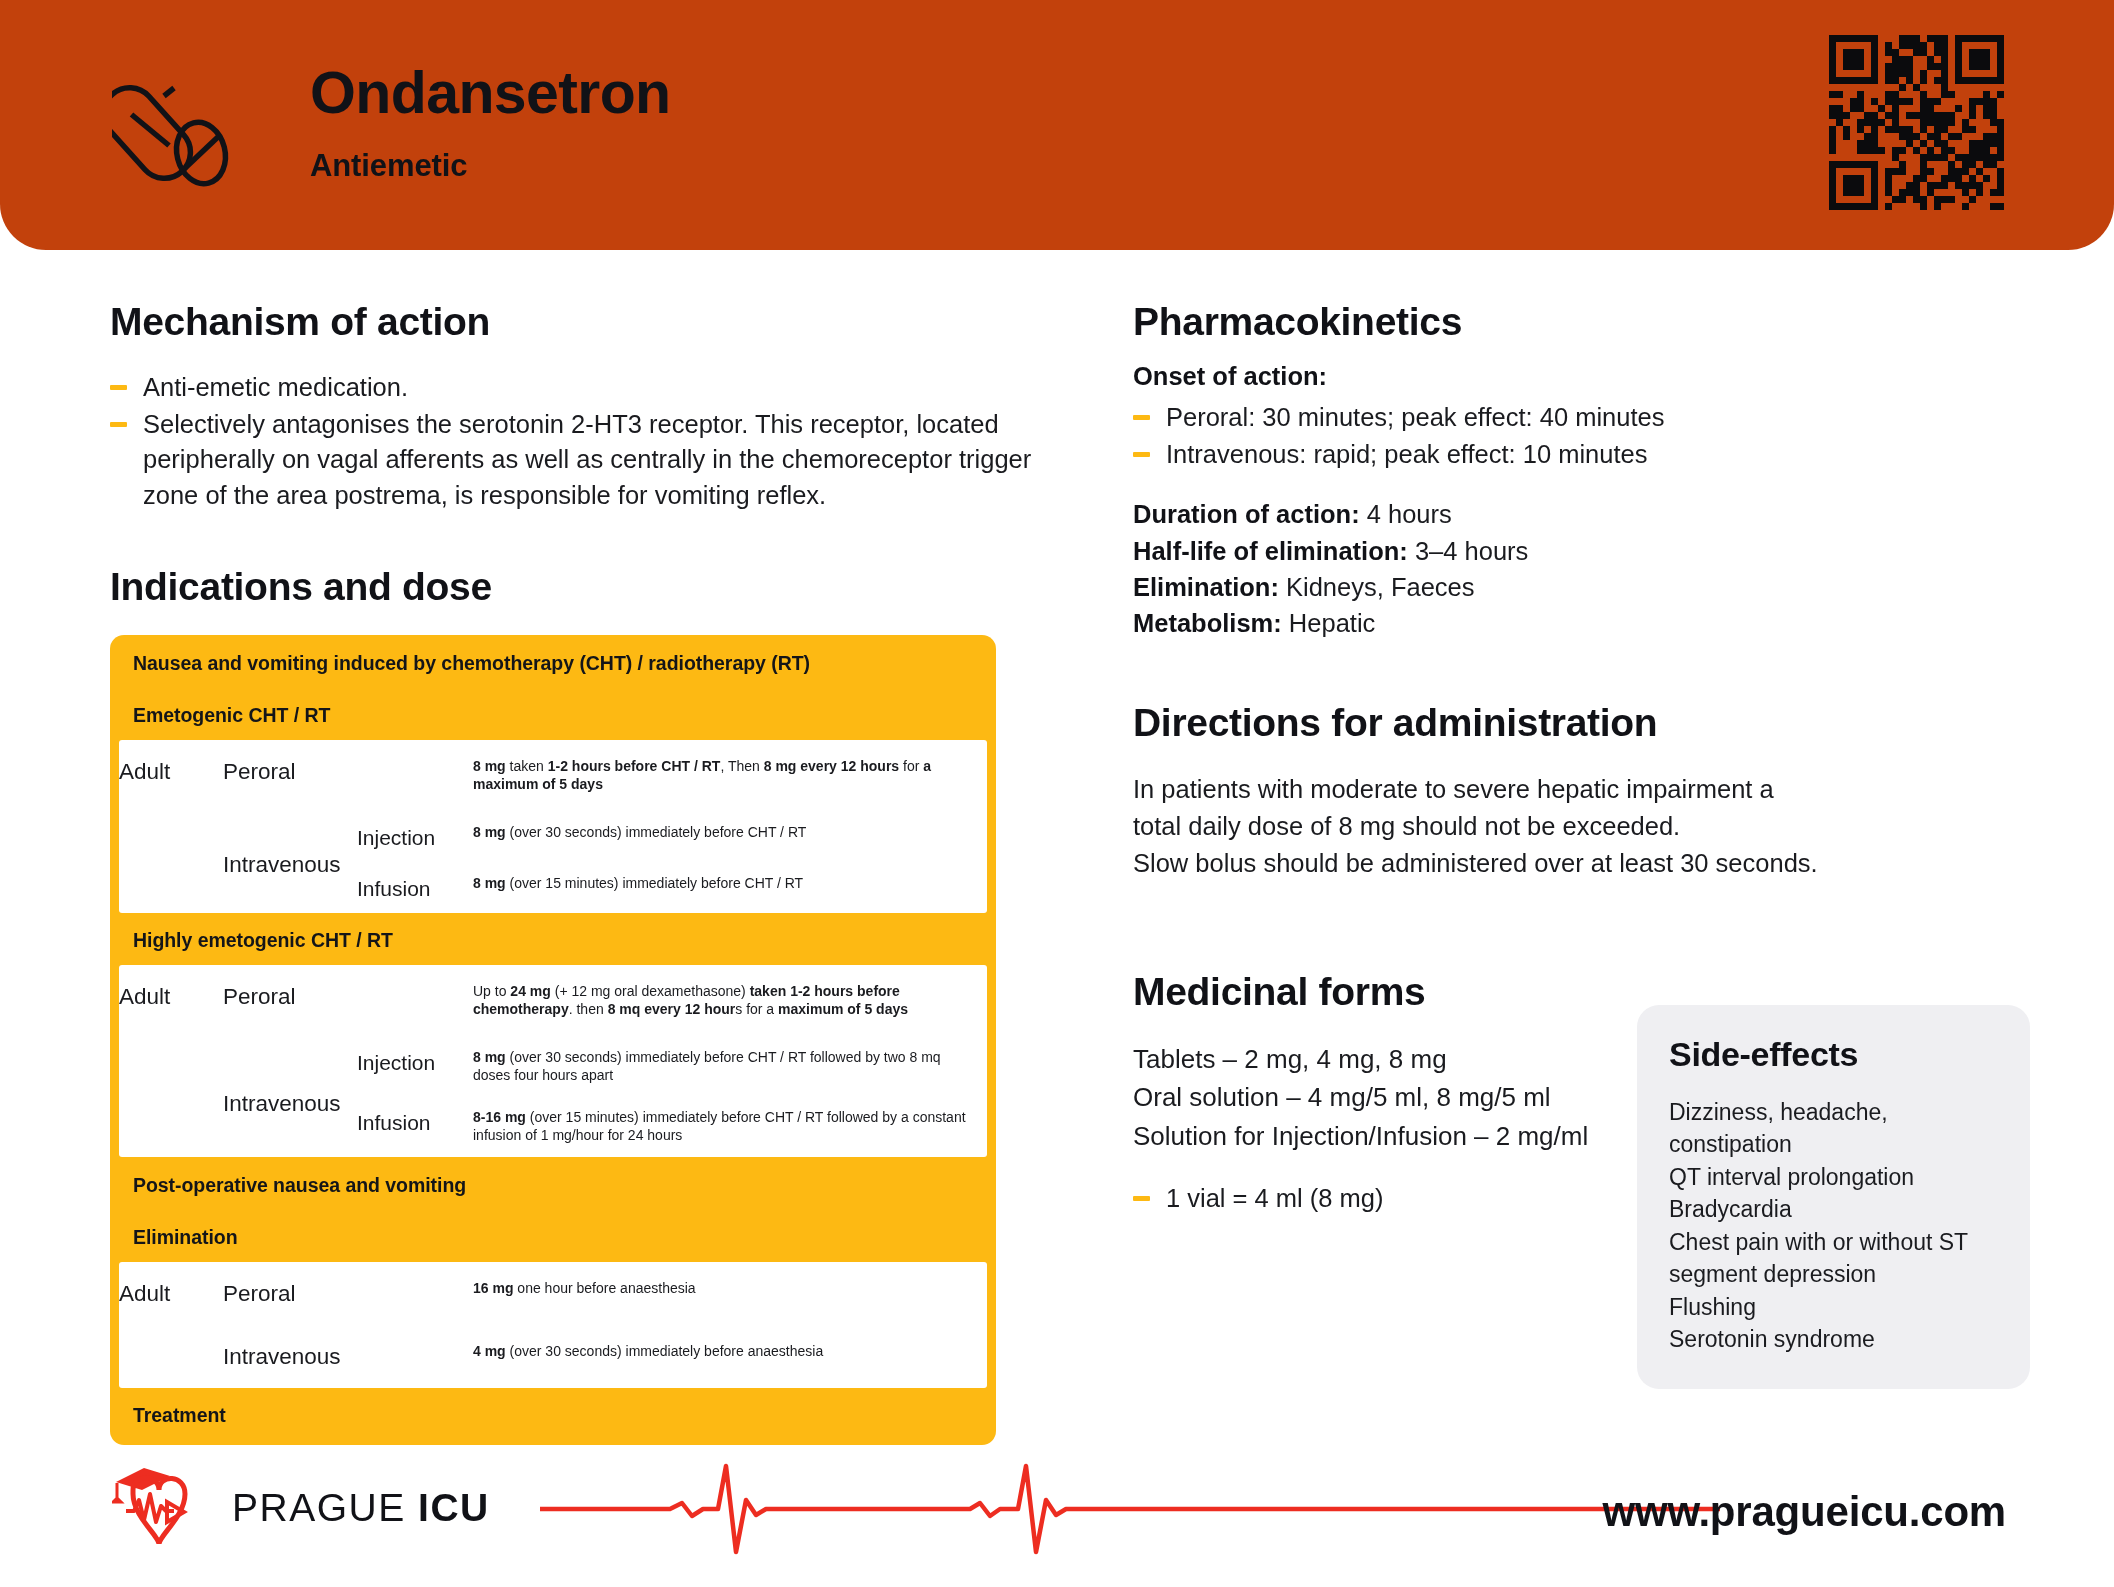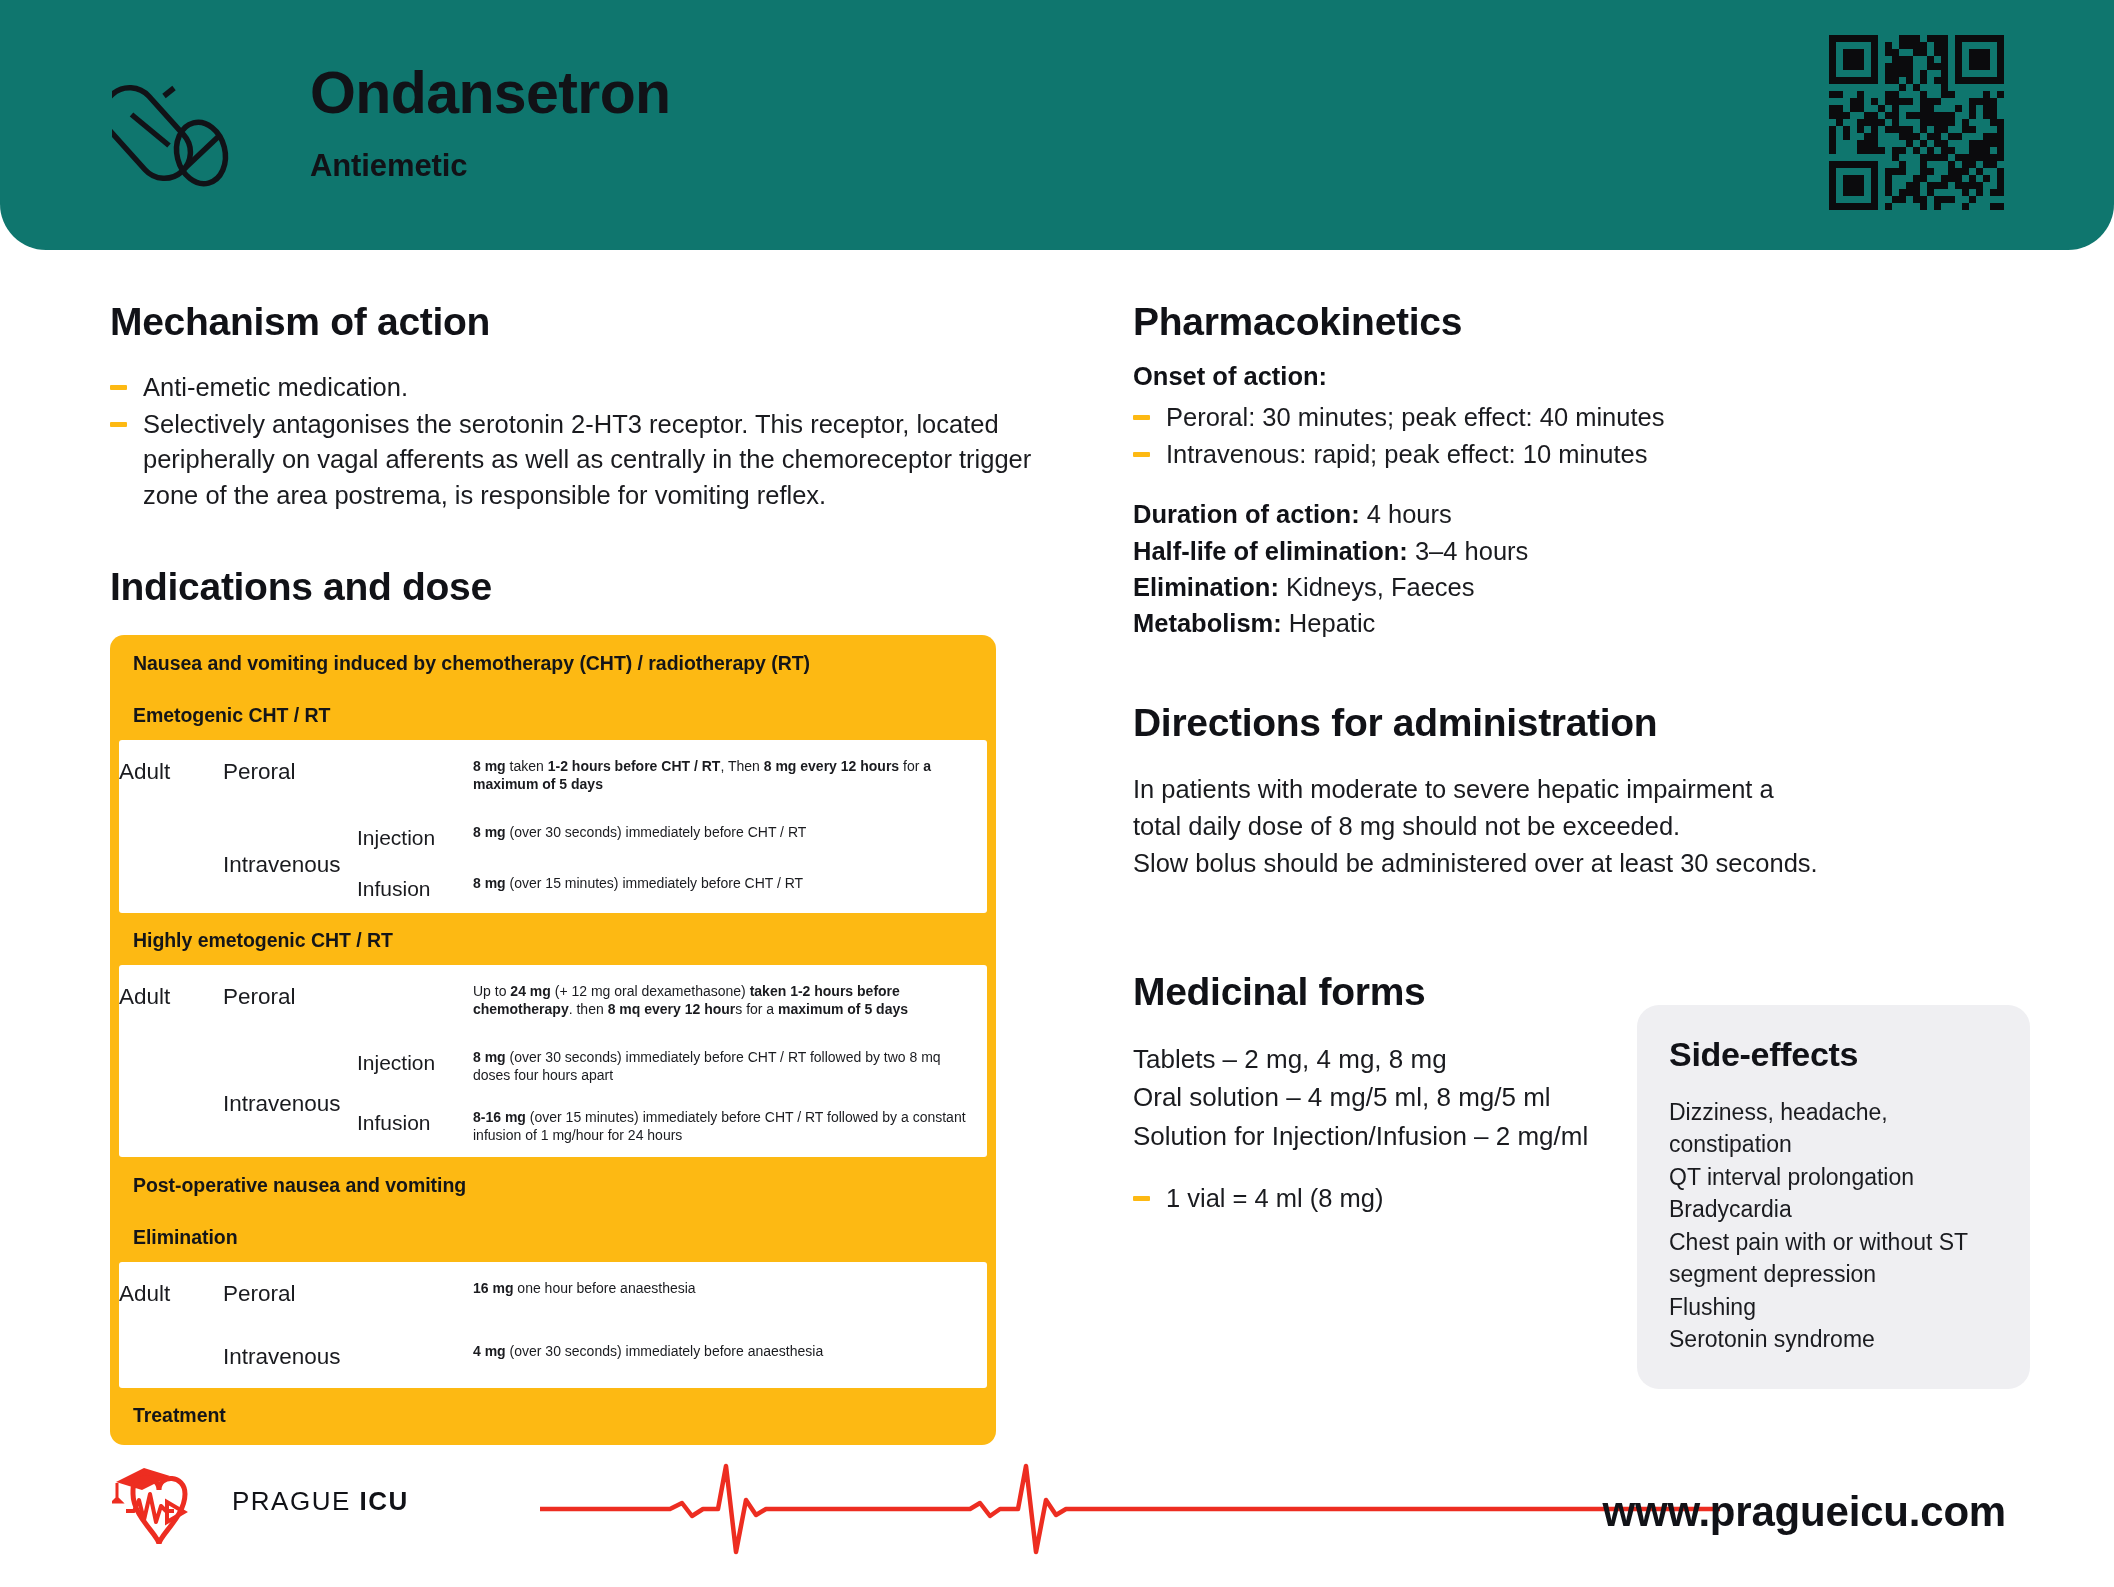--- a/index.html
+++ b/index.html
@@ -17,21 +17,21 @@
     height: 1587px;
     background: #ffffff;
   }
 
   
   .header {
     position: absolute;
     left: 0; top: 0;
     width: 2114px;
     height: 250px;
-    background: #0f766e;
+    background: #c2410c;
     border-bottom-left-radius: 46px;
     border-bottom-right-radius: 46px;
   }
   .pill-icon {
     position: absolute;
     left: 112px; top: 58px;
     width: 132px; height: 132px;
   }
   .title-block {
     position: absolute;
@@ -217,21 +217,21 @@
     width: 2114px; height: 110px;
   }
   .logo-mark {
     position: absolute;
     left: 112px; top: 12px;
     width: 102px; height: 86px;
   }
   .logo-text {
     position: absolute;
     left: 232px; top: 34px;
-    font-size: 26px;
+    font-size: 39px;
     font-weight: 400;
     letter-spacing: 1.5px;
     color: #111217;
   }
   .logo-text b { font-weight: 700; }
   .ecg {
     position: absolute;
     left: 540px; top: 8px;
     width: 1180px; height: 98px;
   }

